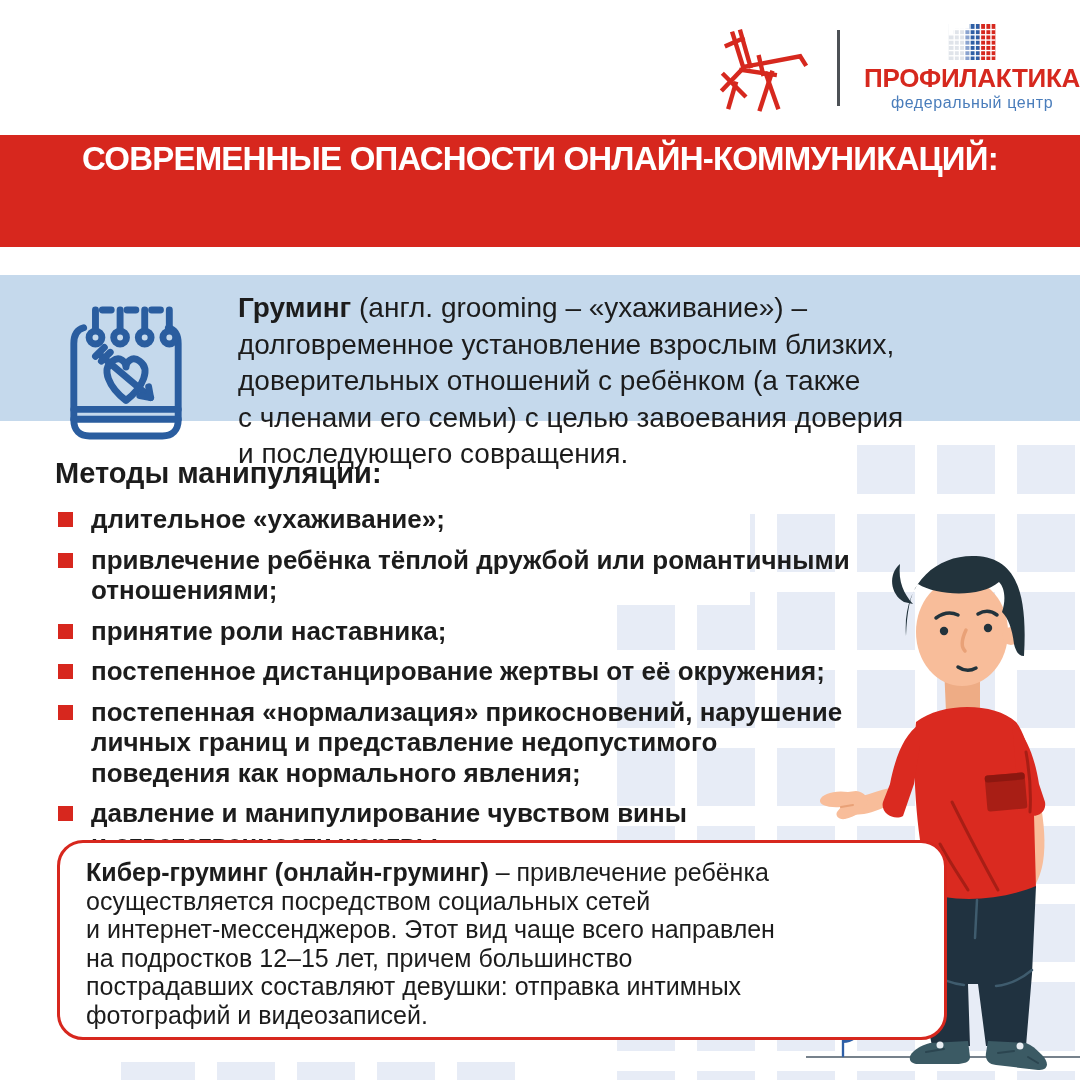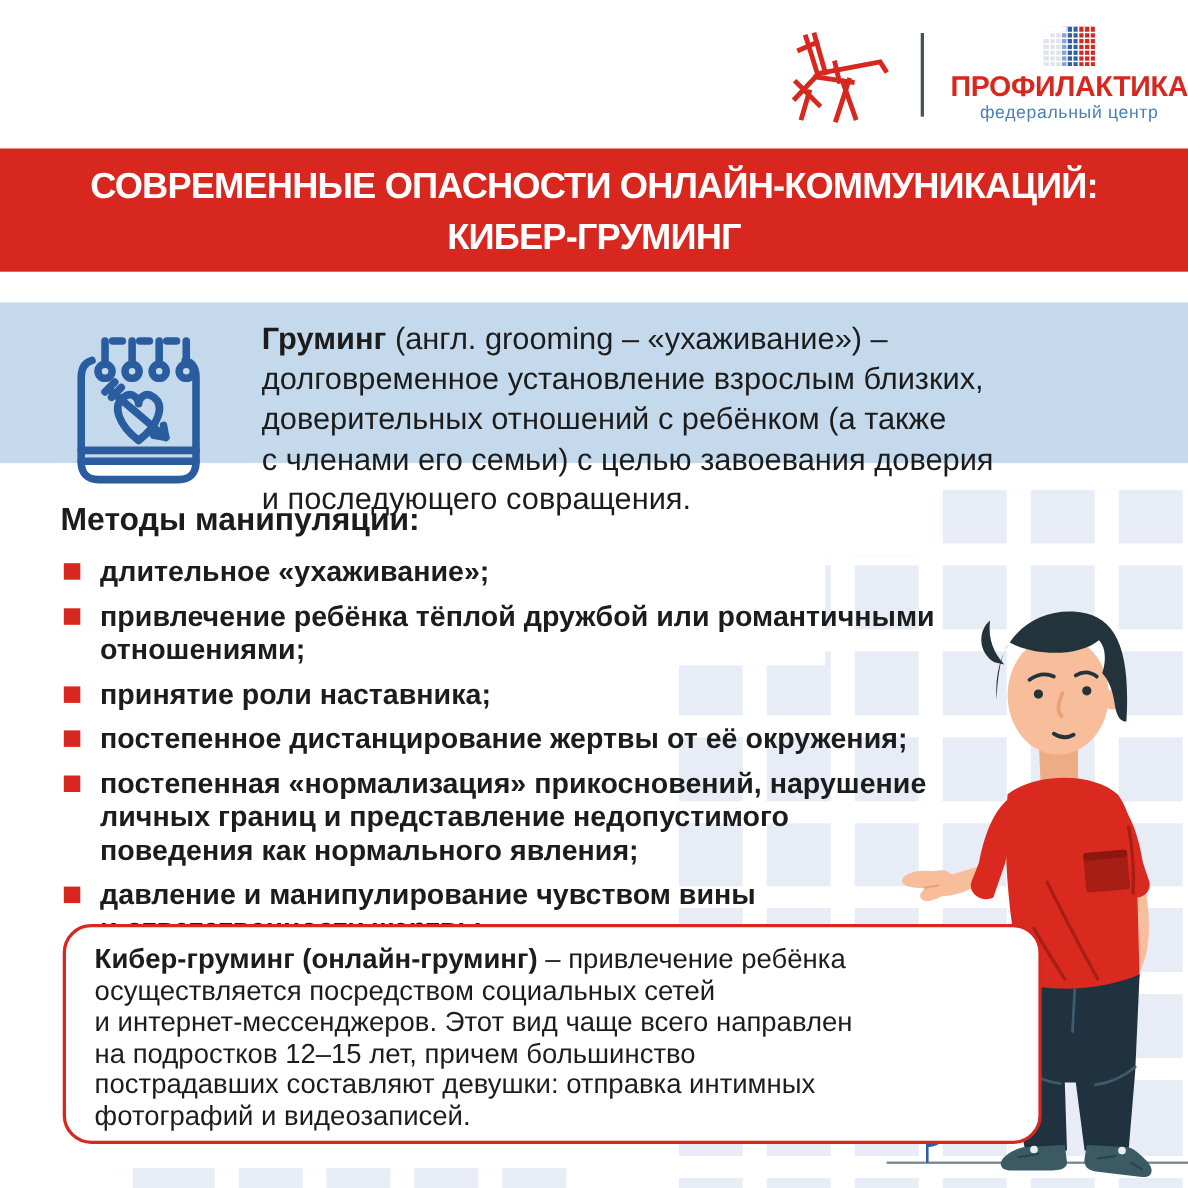--- a/index.html
+++ b/index.html
@@ -11,21 +11,21 @@
           display:flex;align-items:center;justify-content:flex-end;gap:24px;z-index:3;}
   .chair-logo{width:100px;height:88px;}
   .logo-divider{width:3px;height:76px;background:#4d5156;}
   .brand{display:flex;flex-direction:column;align-items:center;}
   .brand-mosaic{width:48px;height:36px;margin-bottom:4px;}
   .brand-name{font-size:26px;font-weight:800;letter-spacing:-0.3px;color:#d6281e;line-height:28px;}
   .brand-sub{font-size:16px;color:#4a7dbb;letter-spacing:0.6px;margin-top:2px;}
 
   
   .banner{position:absolute;top:135px;left:0;width:1080px;height:112px;background:#d7271e;
-          z-index:3;text-align:center;padding-top:11px;box-sizing:border-box;}
+          z-index:3;text-align:center;padding-top:1px;box-sizing:border-box;}
   .banner div{color:#ffffff;font-size:33px;font-weight:800;letter-spacing:-0.8px;line-height:46px;}
 
   
   .def-panel{position:absolute;top:252px;left:0;width:1080px;height:146px;background:#c5d9ec;
              z-index:3;display:flex;margin-top:23px;}
   .def-icon{width:128px;height:150px;margin:22px 0 0 62px;flex-shrink:0;}
   .def-text{margin:15px 0 0 48px;width:800px;font-size:28px;line-height:36.5px;color:#1c1c1c;}
   .def-text .lead{font-weight:800;}
   .pre{white-space:pre-line;}
 
@@ -106,21 +106,20 @@
         <rect x="0" y="0" width="21" height="5" fill="#fff"></rect>
         <rect x="0" y="0" width="5" height="11" fill="#fff"></rect>
       </svg>
       <div class="brand-name">ПРОФИЛАКТИКА</div>
       <div class="brand-sub">федеральный центр</div>
     </div>
   </div>
 
   <div class="banner">
     <div>СОВРЕМЕННЫЕ ОПАСНОСТИ ОНЛАЙН-КОММУНИКАЦИЙ:</div>
-    <div>КИБЕР-ГРУМИНГ</div>
   </div>
 
   <div class="def-panel">
     <svg class="def-icon" viewBox="0 0 130 150" fill="none" stroke="#2a5d9f" stroke-width="7" stroke-linecap="round" stroke-linejoin="round">
       <path d="M22,30 C15,32 12,38 12,46 L12,124 C12,134 18,140 28,140 L102,140 C112,140 118,134 118,124 L118,46 C118,38 115,32 108,30"></path>
       <path d="M34,12 L34,32"></path>
         <circle cx="34" cy="40" r="6.5"></circle>
       <path d="M59,12 L59,32"></path>
         <circle cx="59" cy="40" r="6.5"></circle>
       <path d="M84,12 L84,32"></path>

